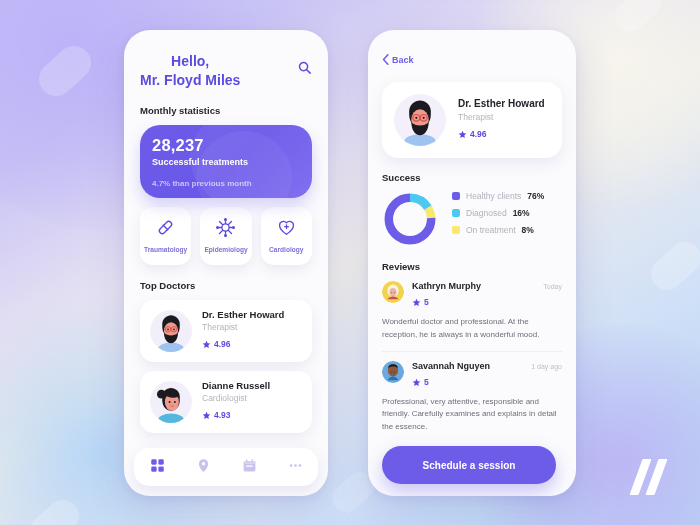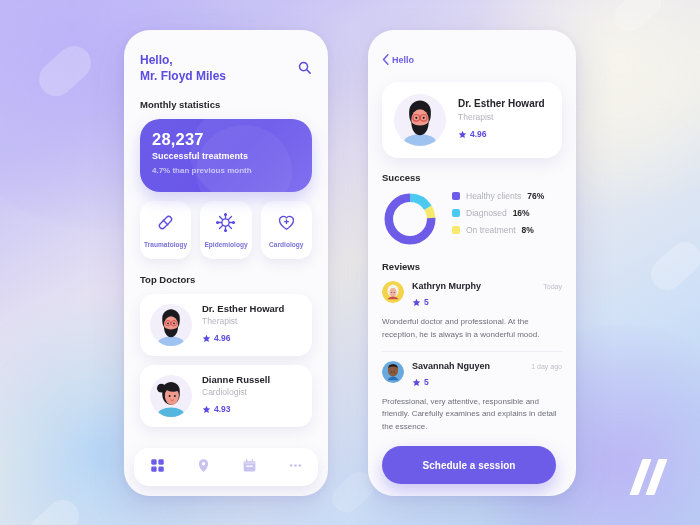--- a/index.html
+++ b/index.html
@@ -52,39 +52,39 @@
     overflow: hidden;
   }
   .phone-left  { left: 124px; top: 30px; width: 204px; height: 466px; }
   .phone-right { left: 368px; top: 30px; width: 208px; height: 466px; }
 
   .pl-inner { padding: 22px 16px 0 16px; position: relative; height: 100%; }
   .pr-inner { padding: 22px 14px 0 14px; position: relative; height: 100%; }
 
   
   .greet-row { display: flex; justify-content: space-between; align-items: flex-start; }
-  .greet { color: #5b4be0; font-size: 12px; font-weight: 700; line-height: 1.35; }
+  .greet { color: #5b4be0; font-size: 14px; font-weight: 700; line-height: 1.35; text-align: center; }
   .greet .l2 { white-space: nowrap; }
   .search-ic { margin-top: 8px; }
 
   .sec-label { font-size: 9.5px; font-weight: 700; color: #26262c; margin-top: 15px; }
 
   .stat-card {
     margin-top: 9px; height: 73px; border-radius: 20px; position: relative; overflow: hidden;
     background: linear-gradient(135deg, #6c5ce7 0%, #6a57ea 55%, #7a68ee 100%);
     box-shadow: 0 8px 16px rgba(108,92,231,0.26);
     padding: 11px 12px;
   }
   .stat-card .wave { position:absolute; right:-18px; top:-22px; width:140px; height:110px;
      border-radius:50%; background: rgba(255,255,255,0.055); }
   .stat-card .wave2 { position:absolute; right:20px; top:6px; width:96px; height:92px;
      border-radius:50%; background: rgba(255,255,255,0.05); }
   .stat-num { color:#fff; font-size:16.5px; font-weight:700; letter-spacing:0.2px; position:relative;}
   .stat-sub { color:#fff; font-size:9px; font-weight:600; margin-top:2px; position:relative;}
-  .stat-foot { color:rgba(255,255,255,0.62); font-size:8px; font-weight:600; position:absolute; left:12px; bottom:17px;}
+  .stat-foot { color:rgba(255,255,255,0.62); font-size:8px; font-weight:600; position:absolute; left:12px; bottom:10px;}
 
   .row-head { display:flex; justify-content:space-between; align-items:baseline; margin-top:15px;}
   .row-head .t { font-size:9.5px; font-weight:700; color:#26262c;}
   .row-head .a { font-size:8px; font-weight:600; color:#a9a9b5; }
 
   .spec-row { display:flex; gap:9px; margin-top:9px; }
   .spec-card {
     flex:1; height:58px; background:#fff; border-radius:13px;
     box-shadow: 0 5px 12px rgba(90,80,160,0.10);
     display:flex; flex-direction:column; align-items:center; justify-content:center; gap:5px;
@@ -337,21 +337,21 @@
 <div class="phone phone-right">
  <div class="pr-inner">
 
   <div class="top-bar">
     <div class="back">
       <span>
         <svg width="7" height="11" viewBox="0 0 8 14" fill="none" stroke="#6c5ce7" stroke-width="1.9" stroke-linecap="round" stroke-linejoin="round">
               <polyline points="7,1 1.5,7 7,13"></polyline>
             </svg>
       </span>
-      <span>Hello</span>
+      <span>Back</span>
     </div>
   </div>
 
   <div class="doc-hero">
     <div class="avatar-lg">
       <svg width="52" height="52" viewBox="0 0 48 48">
         <ellipse cx="24" cy="45" rx="15" ry="8" fill="#9fc3f0"></ellipse>
         <path d="M14 16c0-6 5-10 10-10s10 4 10 10v3c0 7-4.5 12-10 12s-10-5-10-12z" fill="#1b1b1f"></path>
         <ellipse cx="24" cy="24" rx="8" ry="10" fill="#ef9a8c"></ellipse>
         <path d="M16 26c0 7 3.5 12 8 12s8-5 8-12c0-1-1 3-8 3s-8-4-8-3z" fill="#1b1b1f"></path>

